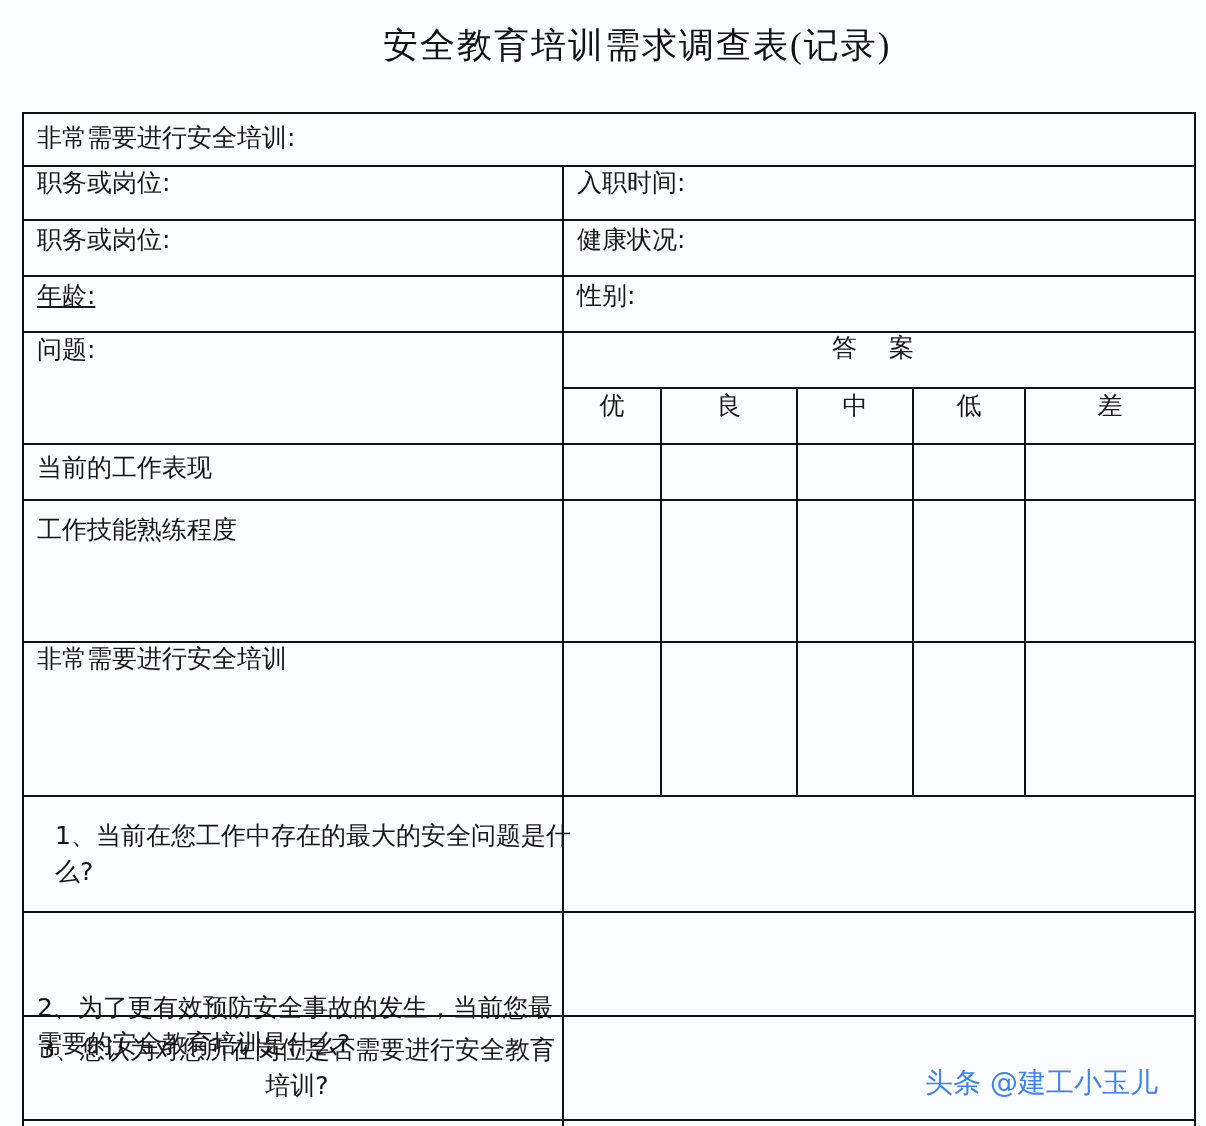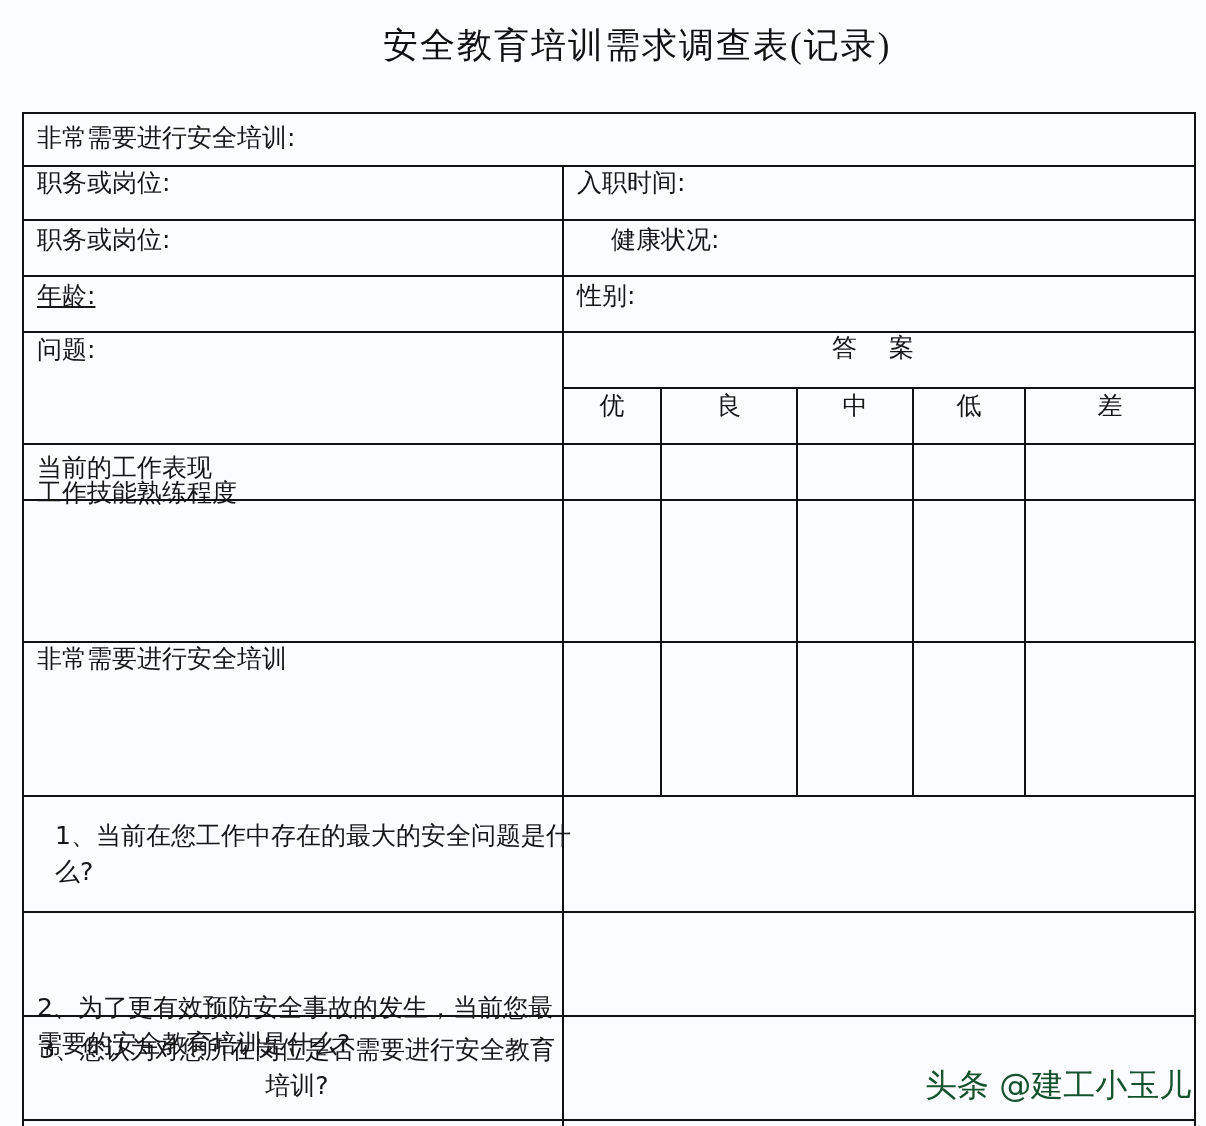--- a/index.html
+++ b/index.html
@@ -14,21 +14,21 @@
   .h { height:2px; }
   .v { width:2px; }
   .cell-text {
     position:absolute; font-size:25px; white-space:nowrap; color:#161616; line-height:1.3;
   }
   .q-text {
     position:absolute; font-size:25px; color:#161616; line-height:36px; width:520px;
   }
   .center { text-align:center; }
   .watermark {
-    position:absolute; left:925px; top:1064px; font-size:32px; color:#14532d;
+    position:absolute; left:925px; top:1064px; font-size:28px; color:#3b82f6;
     text-shadow:1px 1px 0 #fff, -1px -1px 0 #fff; white-space:nowrap;
   }
 </style>
 </head>
 <body>
 
 <div class="title-inner">安全教育培训需求调查表(记录)</div>
 
 <div class="line h" style="left:23px;top:112px;width:1173px;"></div>
 <div class="line h" style="left:23px;top:165px;width:1173px;"></div>
@@ -49,34 +49,34 @@
 <div class="line v" style="left:562px;top:165px;height:961px;"></div>
 <div class="line v" style="left:660px;top:387px;height:409px;"></div>
 <div class="line v" style="left:796px;top:387px;height:409px;"></div>
 <div class="line v" style="left:912px;top:387px;height:409px;"></div>
 <div class="line v" style="left:1024px;top:387px;height:409px;"></div>
 
 <div class="cell-text" style="left:37px;top:122px;">非常需要进行安全培训:</div>
 <div class="cell-text" style="left:37px;top:167px;">职务或岗位:</div>
 <div class="cell-text" style="left:577px;top:167px;">入职时间:</div>
 <div class="cell-text" style="left:37px;top:224px;text-align:right;">职务或岗位:</div>
-<div class="cell-text" style="left:577px;top:224px;margin-left:34px;">健康状况:</div>
+<div class="cell-text" style="left:577px;top:224px;">健康状况:</div>
 <div class="cell-text" style="left:37px;top:280px;text-decoration:underline;">年龄:</div>
 <div class="cell-text" style="left:577px;top:280px;">性别:</div>
 
 <div class="cell-text" style="left:37px;top:334px;">问题:</div>
 <div class="cell-text center" style="left:563px;top:332px;width:620px;white-space:pre;">答    案</div>
 
 <div class="cell-text center" style="left:563px;top:390px;width:98px;">优</div>
 <div class="cell-text center" style="left:661px;top:390px;width:136px;">良</div>
 <div class="cell-text center" style="left:797px;top:390px;width:116px;">中</div>
 <div class="cell-text center" style="left:913px;top:390px;width:112px;">低</div>
 <div class="cell-text center" style="left:1025px;top:390px;width:170px;">差</div>
 
 <div class="cell-text" style="left:37px;top:452px;">当前的工作表现</div>
-<div class="cell-text" style="left:37px;top:477px;font-family:Liberation Serif, serif;">工作技能熟练程度</div>
+<div class="cell-text" style="left:37px;top:514px;font-family:Liberation Serif, serif;">工作技能熟练程度</div>
 <div class="cell-text" style="left:37px;top:643px;">非常需要进行安全培训</div>
 
 <div class="q-text" style="left:37px;top:818px;margin-left:18px;">1、当前在您工作中存在的最大的安全问题是什么?</div>
 <div class="q-text" style="left:37px;top:968px;margin-top:22px;">2、为了更有效预防安全事故的发生，当前您最需要的安全教育培训是什么?</div>
 <div class="q-text" style="left:37px;top:1032px;text-align:center;">3、您认为对您所在岗位是否需要进行安全教育培训?</div>
 
 <div class="watermark">头条 @建工小玉儿</div>
 
 </body></html>

